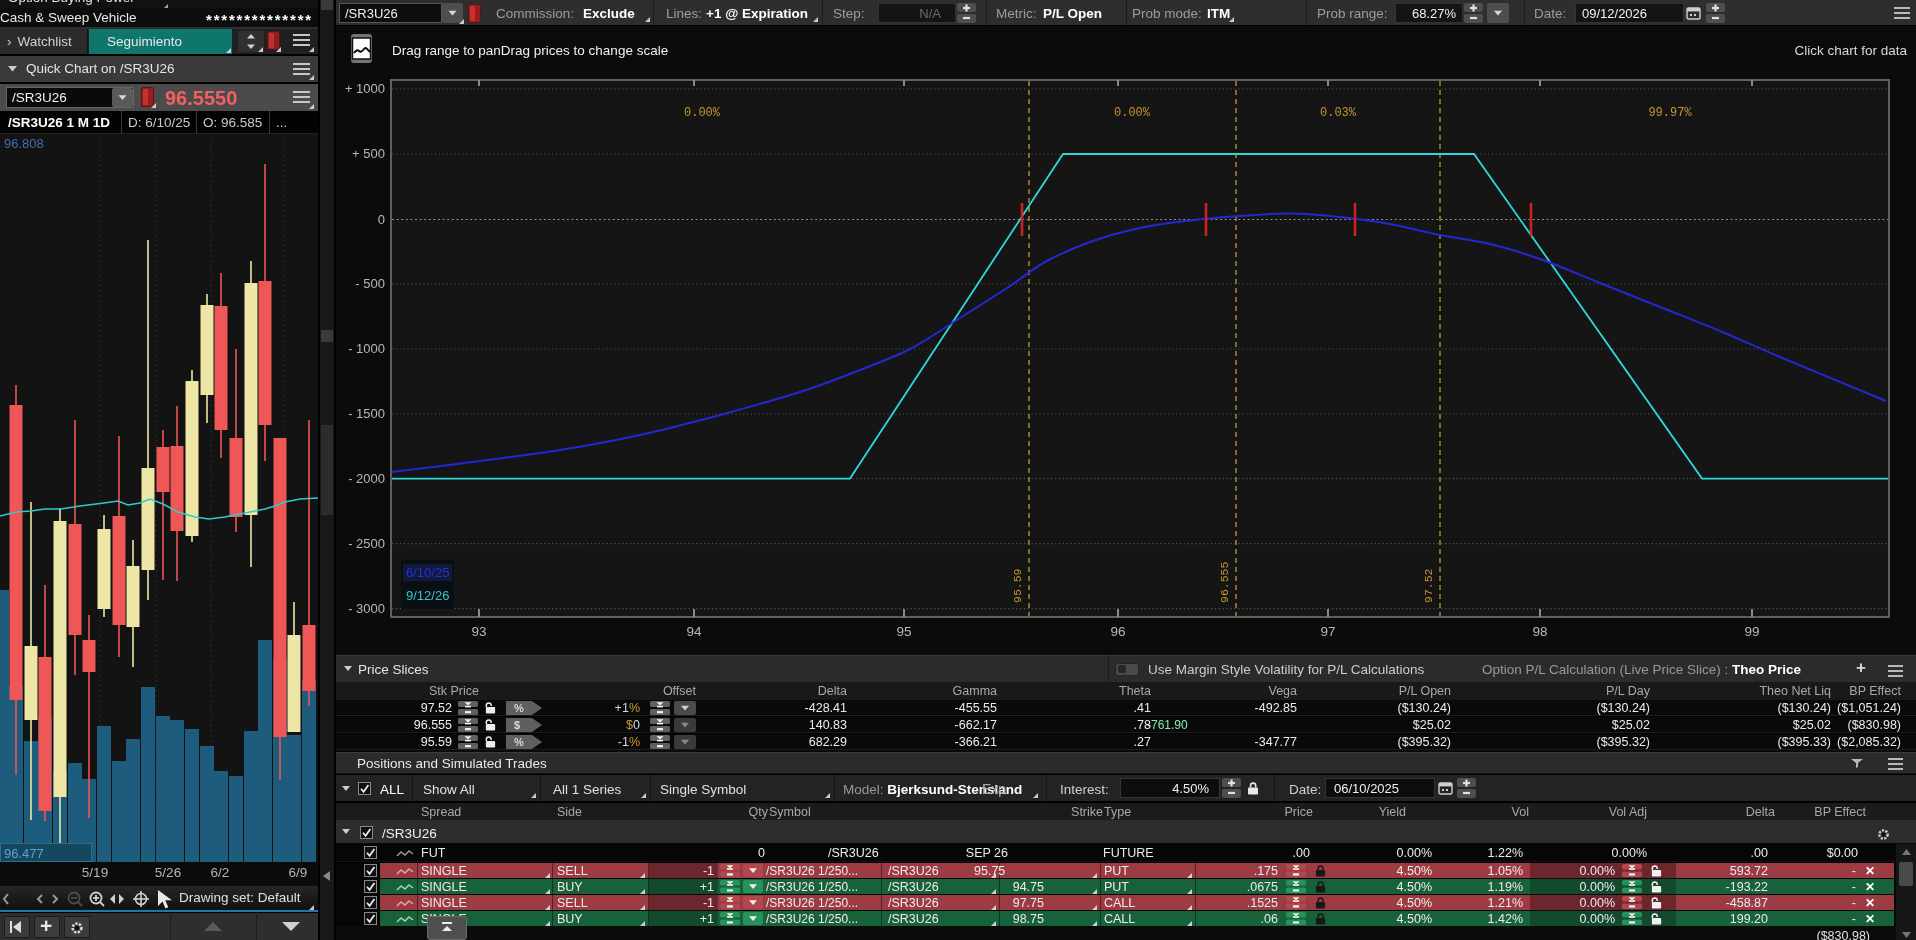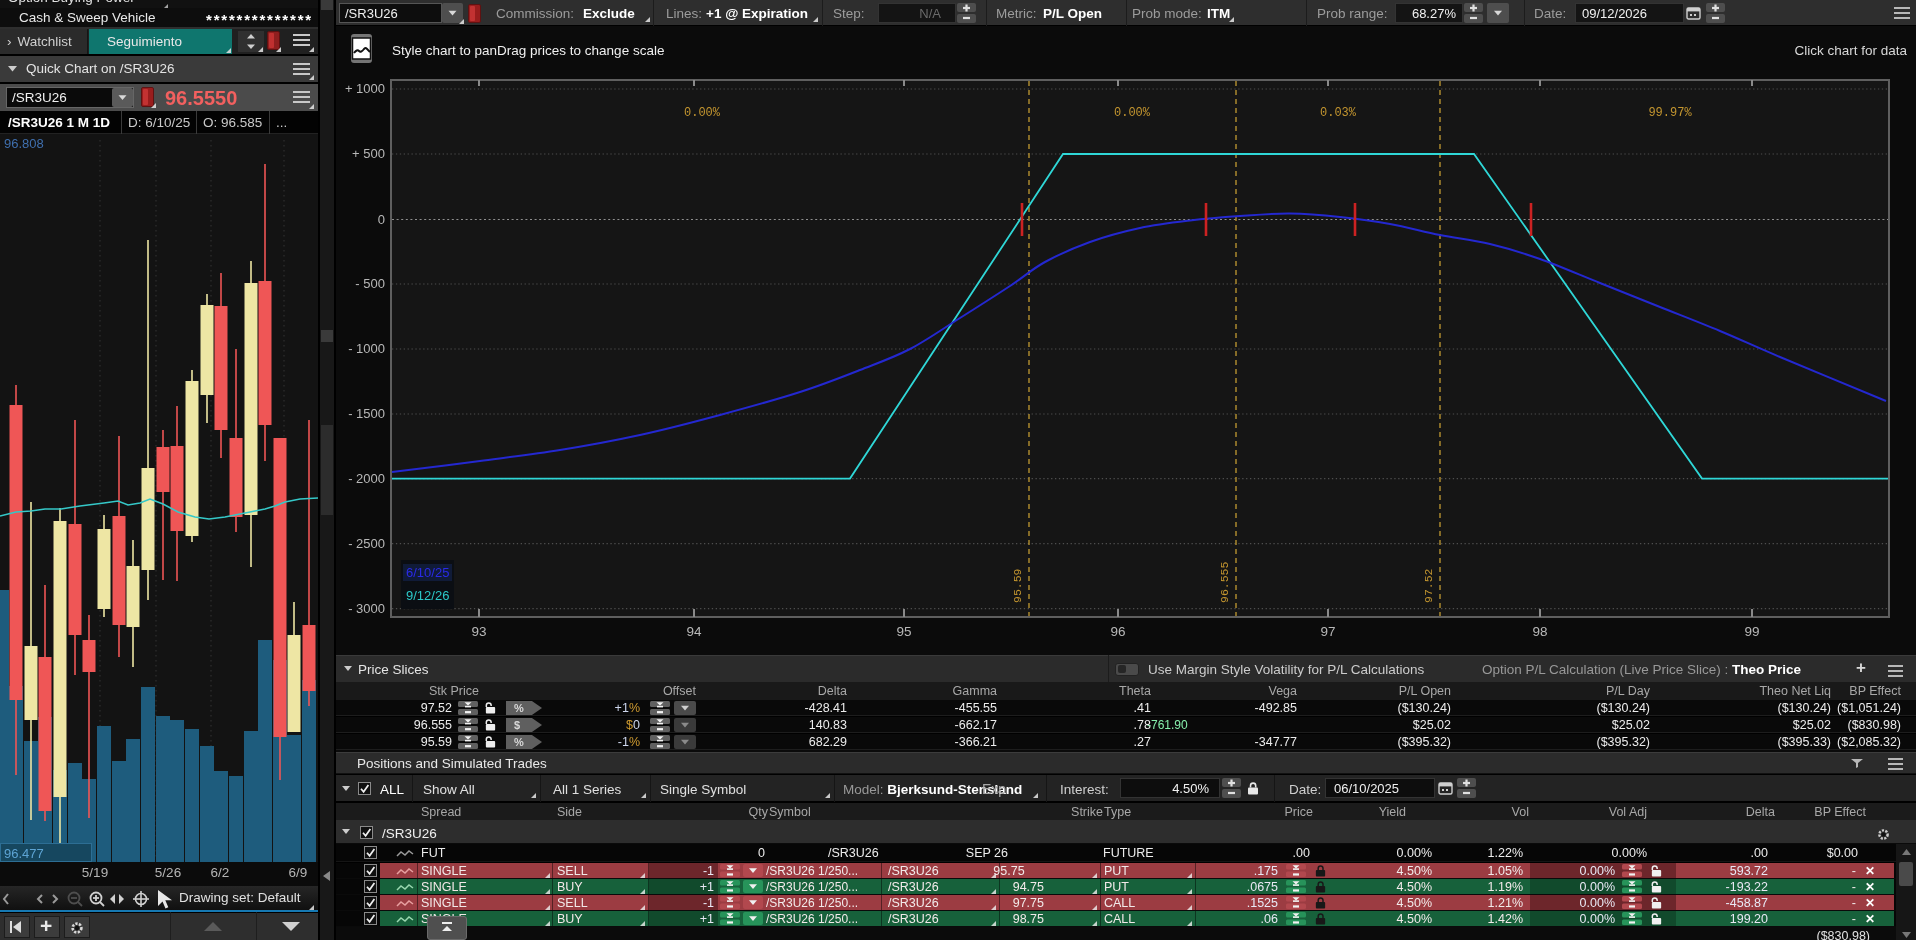--- a/index.html
+++ b/index.html
@@ -1,21 +1,21 @@
 <!DOCTYPE html>
 <html><head><meta charset="utf-8"><style>
 *{margin:0;padding:0;box-sizing:border-box}
 body{background:#000;font-family:"Liberation Sans",sans-serif;-webkit-font-smoothing:antialiased}
 #pg{position:relative;width:1916px;height:940px;overflow:hidden;background:#000;color:#d8d8d8;font-size:13px}
 </style></head><body>
 <div id="pg">
 <div style="position:absolute;left:0;top:0;width:318px;height:940px;background:#0c0c0c;"></div>
 <div style="position:absolute;left:0;top:-13px;width:318px;height:21px;background:#111;color:#e2e2e2;padding-left:8px;line-height:21px;font-size:13.5px;overflow:visible">Option Buying Power</div>
 <div style="position:absolute;left:163px;top:4px;width:0;height:0;border-bottom:5px solid rgba(200,200,200,.8);border-left:5px solid transparent;"></div>
-<div style="position:absolute;left:0;top:8px;width:318px;height:19px;background:#0d0d0d;color:#e8e8e8;padding-left:19px;line-height:19px;font-size:13.5px">Cash &amp; Sweep Vehicle</div>
+<div style="position:absolute;left:0;top:8px;width:318px;height:19px;background:#0d0d0d;color:#e8e8e8;padding-left:0;line-height:19px;font-size:13.5px">Cash &amp; Sweep Vehicle</div>
 <div style="position:absolute;left:206px;top:11px;width:108px;height:18px;color:#fff;font-size:15px;font-weight:bold;letter-spacing:1.8px;line-height:18px">**************</div>
 <div style="position:absolute;left:0;top:27px;width:318px;height:2px;background:#2e2e2e;"></div>
 <div style="position:absolute;left:0;top:29px;width:318px;height:25px;background:#202020;"></div>
 <div style="position:absolute;left:0;top:29px;width:88px;height:25px;background:#2b2b2b;color:#cfcfcf;font-size:13.5px;line-height:25px;border-right:1px solid #151515"><span style="padding-left:7px">›</span><span style="padding-left:6px">Watchlist</span></div>
 <div style="position:absolute;left:89px;top:29px;width:143px;height:25px;background:#0f766e;color:#e8e8e8;font-size:13.5px;line-height:25px;padding-left:18px">Seguimiento</div>
 <div style="position:absolute;left:226px;top:48px;width:0;height:0;border-bottom:5px solid rgba(230,230,230,.85);border-left:5px solid transparent;"></div>
 <svg style="position:absolute;left:238px;top:31px" width="26" height="21">
       <rect width="26" height="21" fill="#303030"></rect>
       <path d="M13 3 l4 4.5 h-8 z" fill="#cfcfcf"></path>
       <path d="M13 18 l-4 -4.5 h8 z" fill="#cfcfcf"></path>
@@ -269,21 +269,21 @@
       <rect y="0" width="16" height="2" fill="#b8b8b8"></rect>
       <rect y="5" width="16" height="2" fill="#b8b8b8"></rect>
       <rect y="10" width="16" height="2" fill="#b8b8b8"></rect>
     </svg>
 <div style="position:absolute;left:336px;top:26px;width:1580px;height:629px;background:#0b0b0b;"></div>
 <svg style="position:absolute;left:351px;top:34px" width="21" height="29">
       <rect x="0" y="0" width="21" height="29" rx="3" fill="#757575"></rect>
       <rect x="1.5" y="4" width="18" height="21" fill="#fff" stroke="#111" stroke-width="1.5"></rect>
       <path d="M3 19 q3 -4 5 -2 t5 -2 q2 -2 3 0 l3 3" stroke="#111" stroke-width="2" fill="none"></path>
     </svg>
-<div style="position:absolute;left:392px;top:42px;height:17px;color:#f0f0f0;font-size:13.5px;line-height:17px">Style chart to panDrag prices to change scale</div>
+<div style="position:absolute;left:392px;top:42px;height:17px;color:#f0f0f0;font-size:13.5px;line-height:17px">Drag range to panDrag prices to change scale</div>
 <div style="position:absolute;left:1760px;top:42px;width:147px;height:17px;color:#d8d8d8;font-size:13.5px;text-align:right;line-height:17px">Click chart for data</div>
 <div style="position:absolute;left:330px;top:81px;width:55px;height:16px;text-align:right;color:#b8b8b8;font-size:13px;line-height:16px">+ 1000</div>
 <div style="position:absolute;left:330px;top:146px;width:55px;height:16px;text-align:right;color:#b8b8b8;font-size:13px;line-height:16px">+ 500</div>
 <div style="position:absolute;left:330px;top:211.5px;width:55px;height:16px;text-align:right;color:#b8b8b8;font-size:13px;line-height:16px">0</div>
 <div style="position:absolute;left:330px;top:276px;width:55px;height:16px;text-align:right;color:#b8b8b8;font-size:13px;line-height:16px">- 500</div>
 <div style="position:absolute;left:330px;top:341px;width:55px;height:16px;text-align:right;color:#b8b8b8;font-size:13px;line-height:16px">- 1000</div>
 <div style="position:absolute;left:330px;top:406px;width:55px;height:16px;text-align:right;color:#b8b8b8;font-size:13px;line-height:16px">- 1500</div>
 <div style="position:absolute;left:330px;top:470.6px;width:55px;height:16px;text-align:right;color:#b8b8b8;font-size:13px;line-height:16px">- 2000</div>
 <div style="position:absolute;left:330px;top:535.7px;width:55px;height:16px;text-align:right;color:#b8b8b8;font-size:13px;line-height:16px">- 2500</div>
 <div style="position:absolute;left:330px;top:600.7px;width:55px;height:16px;text-align:right;color:#b8b8b8;font-size:13px;line-height:16px">- 3000</div>
@@ -616,21 +616,21 @@
     </svg>
 <svg style="position:absolute;left:743px;top:864px" width="20" height="13">
       <rect width="20" height="13" rx="2" fill="#b2484e"></rect>
       <path d="M6.0 4.3 h8 l-4 4.6 z" fill="#f0f0f0"></path>
     </svg>
 <div style="position:absolute;left:766px;top:864px;height:14px;color:#f2eaea;font-size:12px;line-height:14px">/SR3U26 1/250...</div>
 <div style="position:absolute;left:881px;top:863px;width:1px;height:15px;background:rgba(0,0,0,.45);"></div>
 <div style="position:absolute;left:888px;top:864px;height:14px;color:#f2eaea;font-size:12.5px;line-height:14px">/SR3U26</div>
 <div style="position:absolute;left:991px;top:873px;width:0;height:0;border-bottom:5px solid rgba(240,240,240,.8);border-left:5px solid transparent;"></div>
 <div style="position:absolute;left:999px;top:863px;width:1px;height:15px;background:rgba(0,0,0,.45);"></div>
-<div style="position:absolute;left:974px;top:864px;width:70px;height:14px;text-align:center;color:#f2eaea;font-size:12.5px;line-height:14px">95.75</div>
+<div style="position:absolute;left:974px;top:864px;width:70px;height:14px;text-align:left;color:#f2eaea;font-size:12.5px;line-height:14px">95.75</div>
 <div style="position:absolute;left:1092px;top:873px;width:0;height:0;border-bottom:5px solid rgba(240,240,240,.8);border-left:5px solid transparent;"></div>
 <div style="position:absolute;left:1100px;top:863px;width:1px;height:15px;background:rgba(0,0,0,.45);"></div>
 <div style="position:absolute;left:1104px;top:864px;height:14px;color:#f2eaea;font-size:12.5px;line-height:14px">PUT</div>
 <div style="position:absolute;left:1187px;top:873px;width:0;height:0;border-bottom:5px solid rgba(240,240,240,.8);border-left:5px solid transparent;"></div>
 <div style="position:absolute;left:1195px;top:863px;width:1px;height:15px;background:rgba(0,0,0,.45);"></div>
 <div style="position:absolute;left:1198px;top:864px;width:80px;height:14px;text-align:right;color:#e8e8f4;font-size:12.5px;line-height:14px">.175</div>
 <svg style="position:absolute;left:1286px;top:864px" width="20" height="13">
       <rect x="0" y="0" width="20" height="5.5" rx="1.5" fill="#b2484e"></rect>
       <rect x="0" y="7.5" width="20" height="5.5" rx="1.5" fill="#b2484e"></rect>
       <path d="M6.5 1.2 h7 l-3.5 3.4 z" fill="#f2f2f2"></path>

